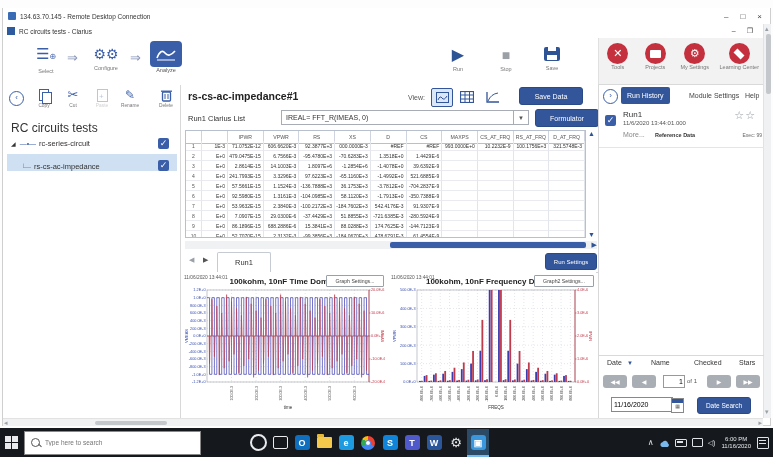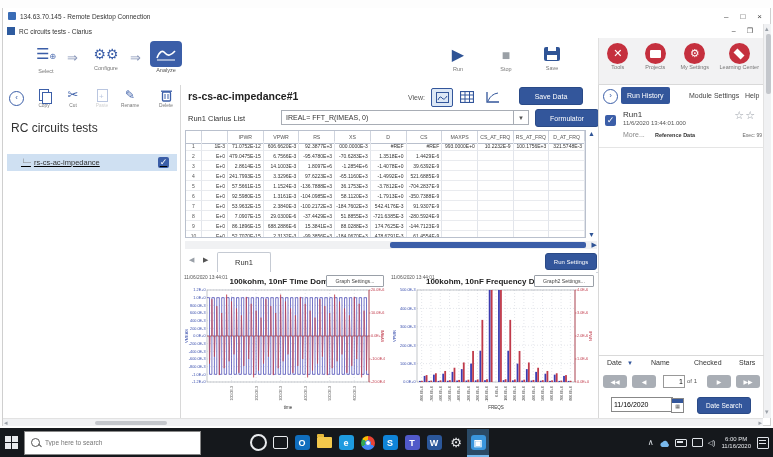--- a/index.html
+++ b/index.html
@@ -168,21 +168,27 @@
               <rect x="1.5" y="3" width="8" height="9" rx="1" fill="none" stroke="#3B5EA8" stroke-width="1.3"></rect>
               <line x1="0" y1="2.2" x2="11" y2="2.2" stroke="#3B5EA8" stroke-width="1.3"></line>
               <line x1="4" y1="5" x2="4" y2="10" stroke="#3B5EA8" stroke-width="1"></line>
               <line x1="7" y1="5" x2="7" y2="10" stroke="#3B5EA8" stroke-width="1"></line>
             </svg>
         </div>
         <div class="lbl" style="font-size:4.8px;">Delete</div>
       </div>
     </div>
     <div class="abs" style="left:8px;top:36px;font-size:12px;color:#333;">RC circuits tests</div>
-    <div class="abs" style="left:4px;top:69px;width:170px;height:17px;display:flex;align-items:center;background:#cfe0f2;text-decoration:underline;">
+    <div class="abs" style="left:4px;top:50px;width:170px;height:17px;display:flex;align-items:center;">
+      <span style="color:#333;font-size:6px;margin:0 4px 0 4px;">◢</span>
+      <span style="color:#3B5EA8;font-size:7px;margin-right:3px;">—•—</span>
+      <span class="treename">rc-series-circuit</span>
+      <span class="cb" style="margin-left:auto;margin-right:8px;"></span>
+    </div>
+    <div class="abs" style="left:4px;top:69px;width:170px;height:17px;display:flex;align-items:flex-end;background:#cfe0f2;">
       <span style="color:#888;font-size:7px;margin:0 3px 0 14px;">└─</span>
       <span class="treename">rs-cs-ac-impedance</span>
       <span class="cb" style="margin-left:auto;margin-right:8px;"></span>
     </div>
   </div>
 
   <div class="abs" style="left:181px;top:85px;width:417px;height:45px;background:#fff;">
     <div class="abs" style="left:7px;top:5px;font-size:10.5px;font-weight:bold;color:#222;">rs-cs-ac-impedance#1</div>
     <div class="abs" style="left:227px;top:9px;font-size:7px;color:#555;">View:</div>
     <div class="abs" style="left:250px;top:3px;width:20px;height:17px;border:1.5px solid #33569B;background:#dce7f5;border-radius:2px;display:flex;align-items:center;justify-content:center;">

